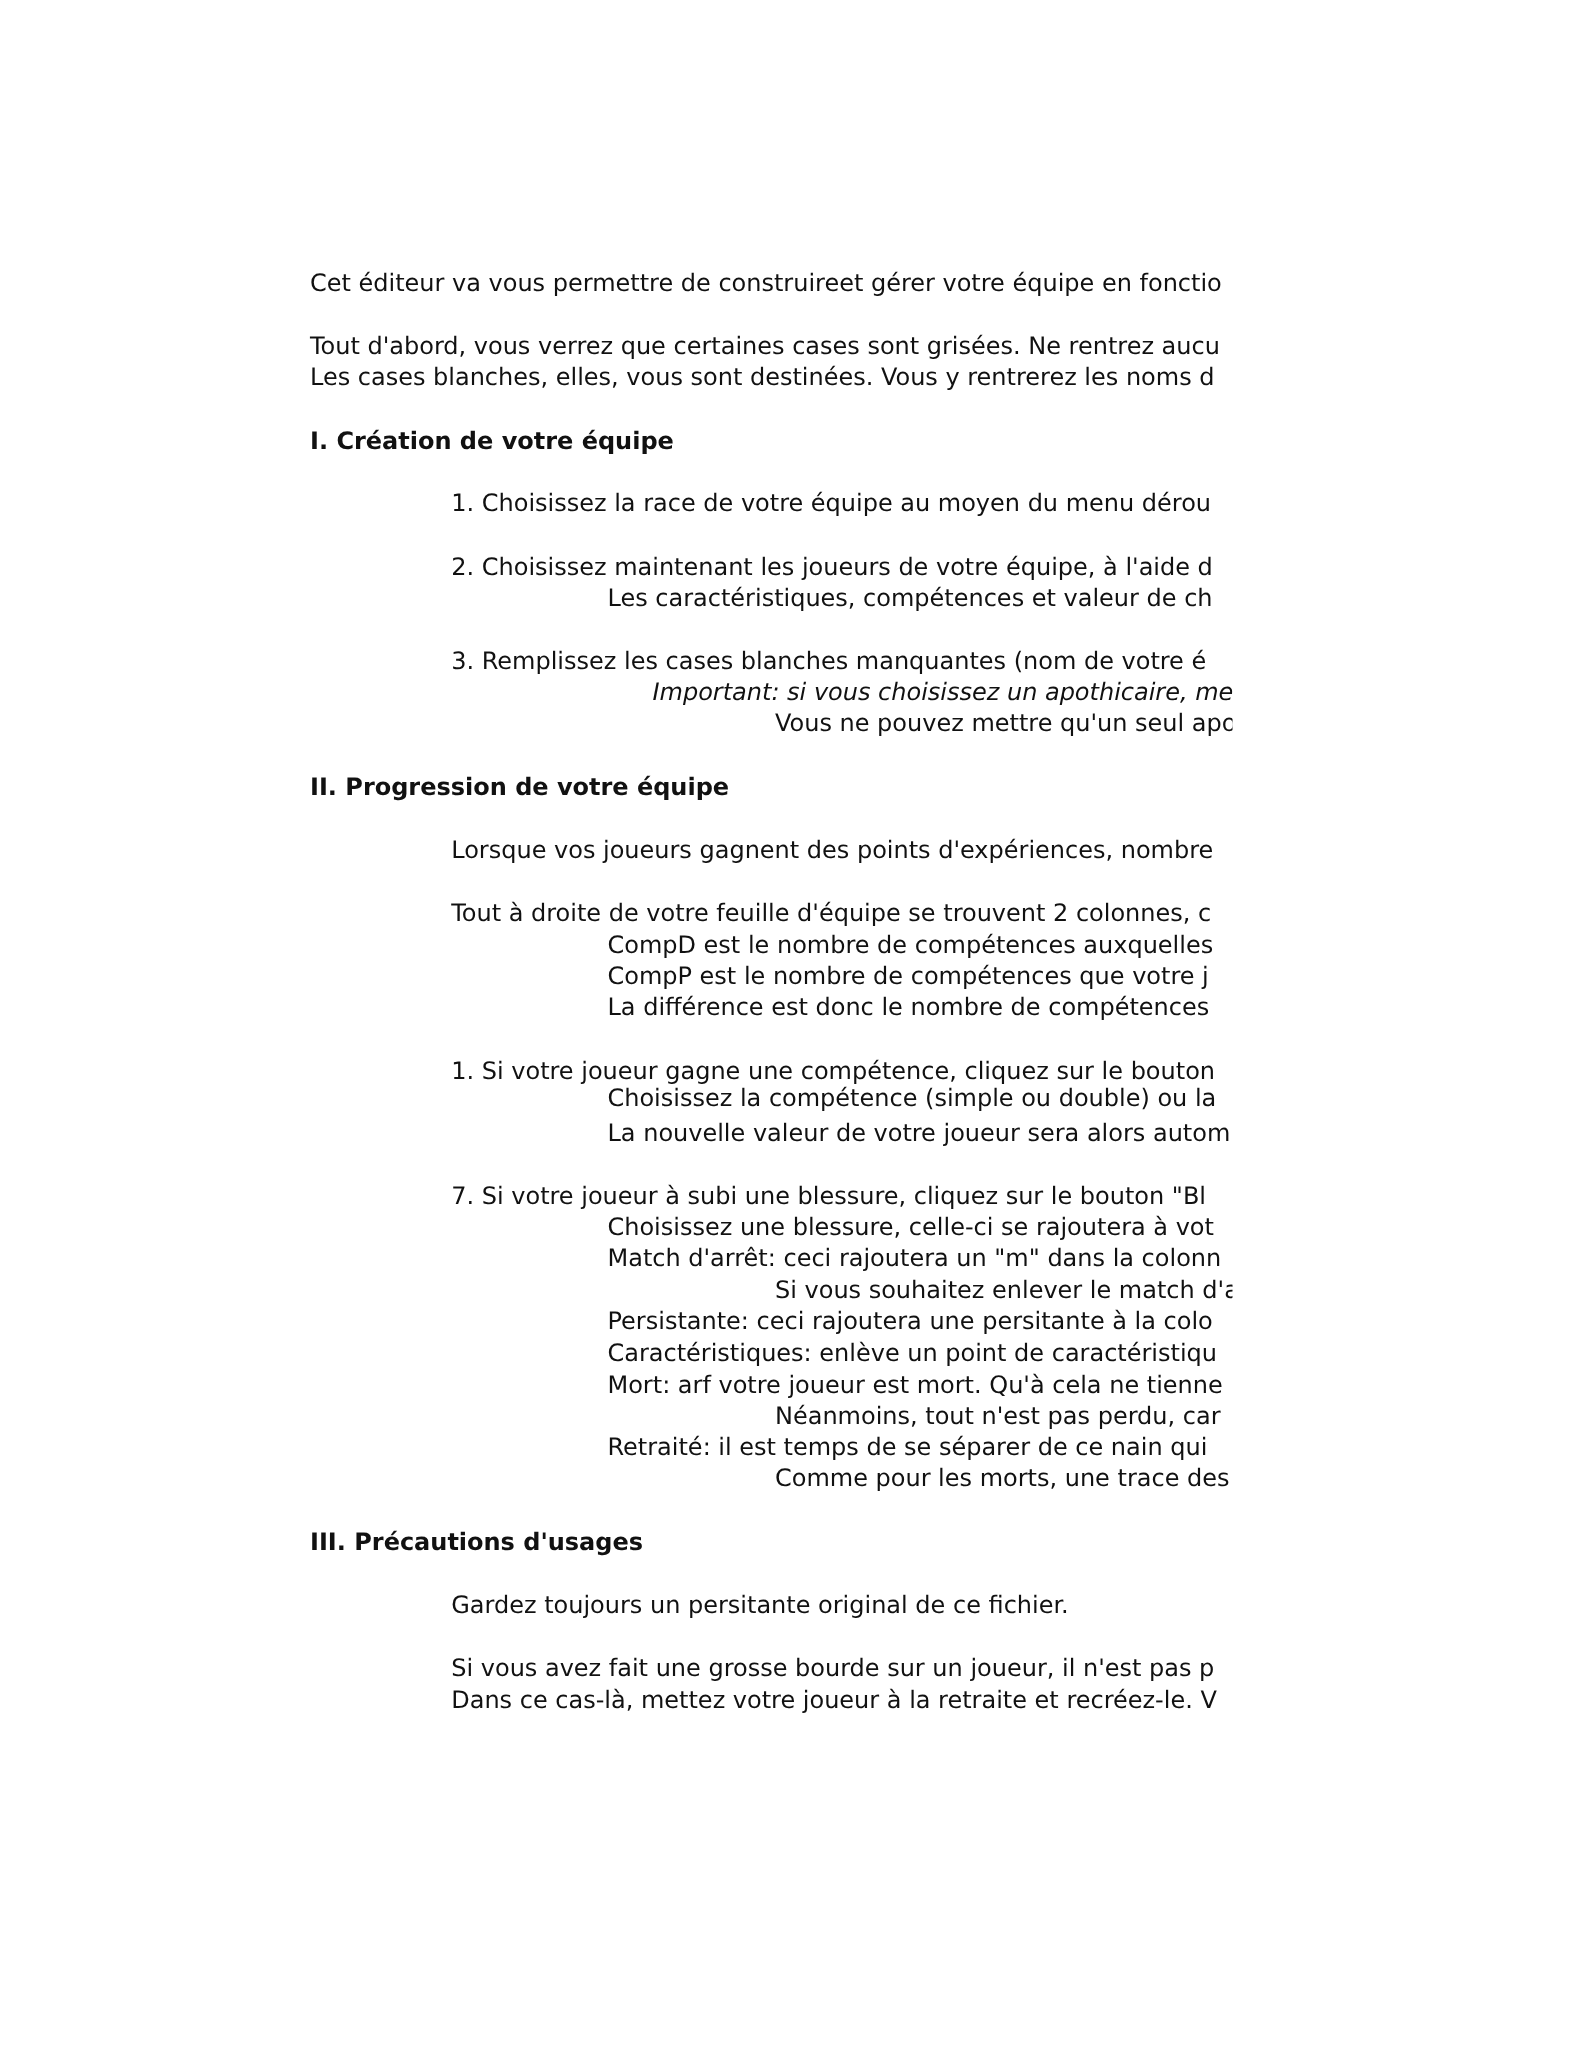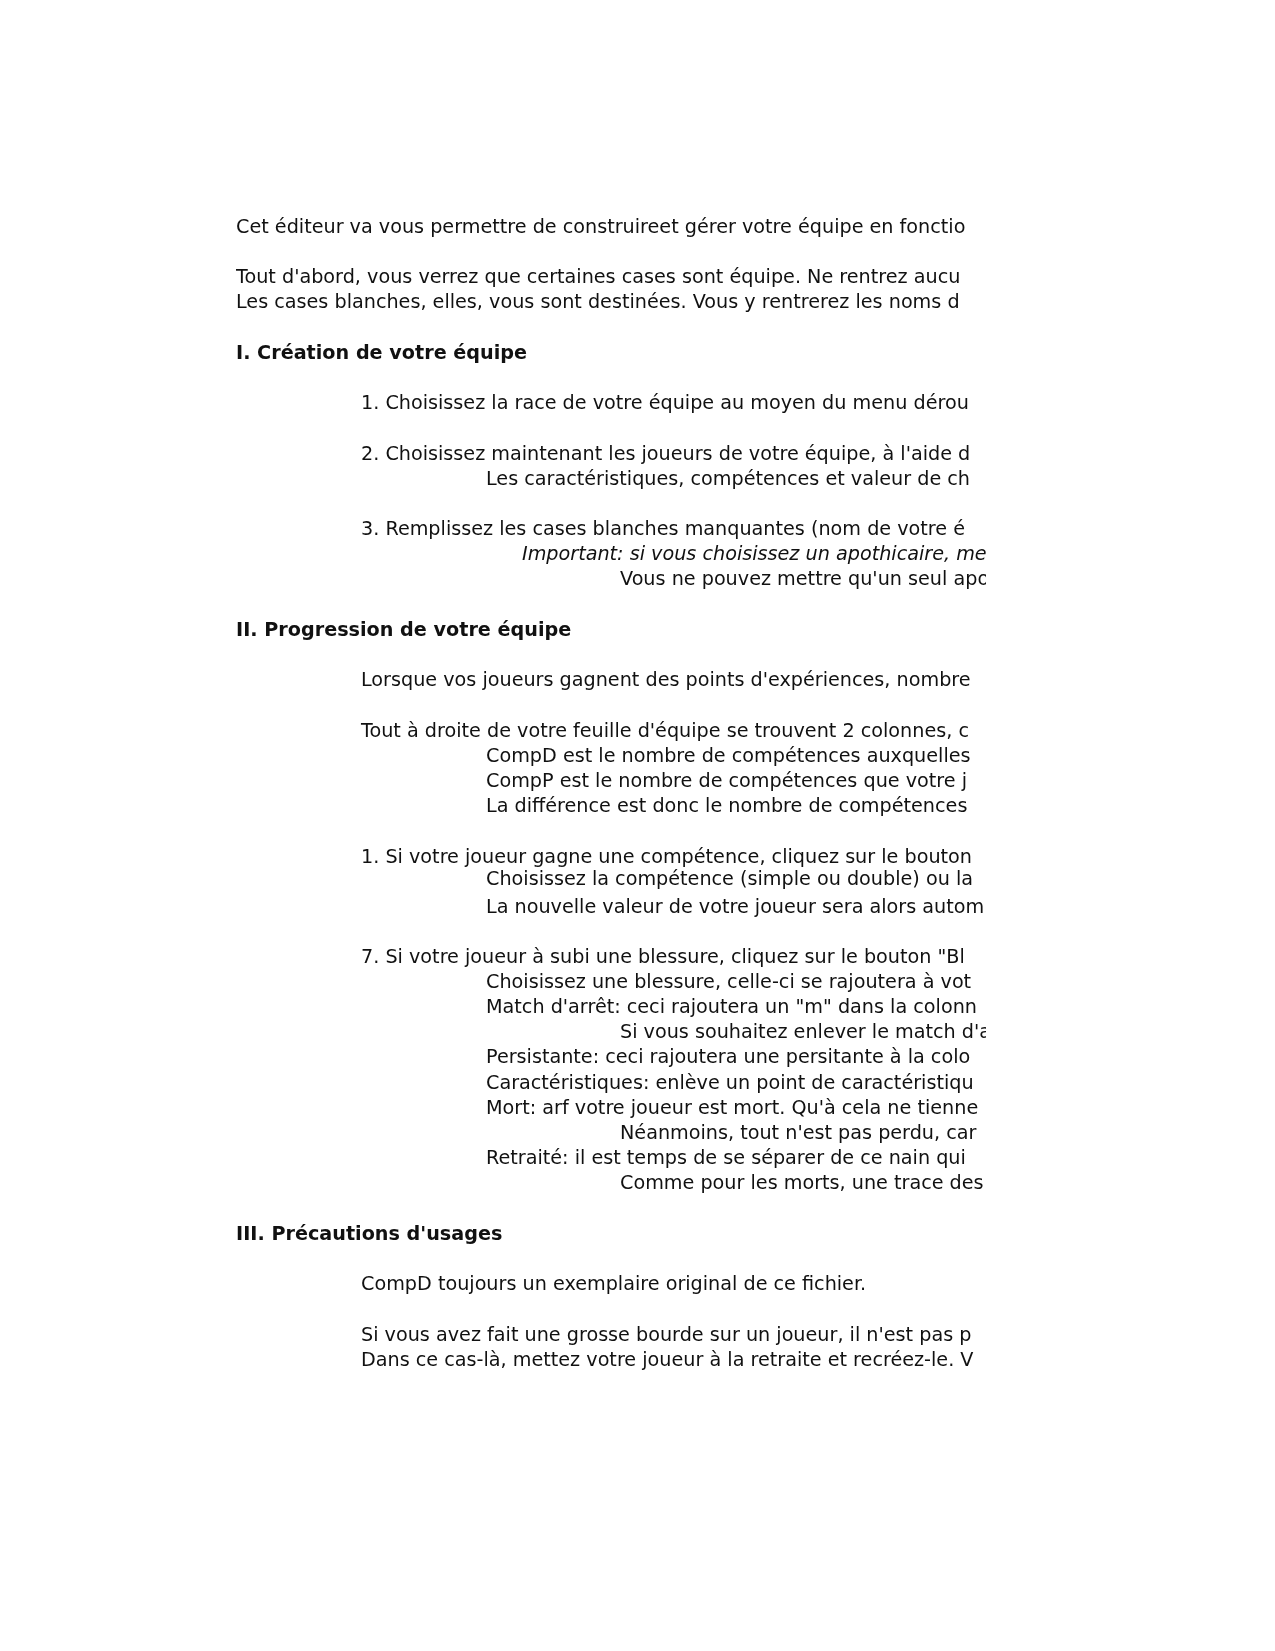--- a/index.html
+++ b/index.html
@@ -5,31 +5,31 @@
     html, body { margin: 0; padding: 0; background: #ffffff; }
     body { width: 1275px; height: 1651px; position: relative; overflow: hidden; }
     .page {
       position: absolute; left: 236px; top: 214px; width: 750px; height: 1180px;
       overflow: hidden; white-space: nowrap;
       font-family: "DejaVu Sans", sans-serif; font-size: 19.2px; color: #111;
     }
     .line { position: absolute; left: 0; line-height: 25px; height: 25px; }
     .bold { font-weight: bold; }
     .ital { font-style: italic; margin-left: 36px; }
-    .i0 { left: 0; }
+    .i0 { left: 12px; }
     .i1 { left: 125px; }
     .i2 { left: 250px; }
     .i3 { left: 384px; }
   </style>
 </head>
 <body>
 
 <div class="page">
   <div class="line i0" style="top:0px">Cet éditeur va vous permettre de construireet gérer votre équipe en fonctio</div>
-  <div class="line i0" style="top:50px">Tout d'abord, vous verrez que certaines cases sont équipe. Ne rentrez aucu</div>
+  <div class="line i0" style="top:50px">Tout d'abord, vous verrez que certaines cases sont grisées. Ne rentrez aucu</div>
   <div class="line i0" style="top:75px">Les cases blanches, elles, vous sont destinées. Vous y rentrerez les noms d</div>
 
   <div class="line i0 bold" style="top:126px">I. Création de votre équipe</div>
   <div class="line i1" style="top:176px">1. Choisissez la race de votre équipe au moyen du menu dérou</div>
   <div class="line i1" style="top:227px">2. Choisissez maintenant les joueurs de votre équipe, à l'aide d</div>
   <div class="line i2" style="top:252px">Les caractéristiques, compétences et valeur de ch</div>
   <div class="line i1" style="top:302px">3. Remplissez les cases blanches manquantes (nom de votre é</div>
   <div class="line i2 ital" style="top:327px">Important: si vous choisissez un apothicaire, mette</div>
   <div class="line i3" style="top:352px">Vous ne pouvez mettre qu'un seul apo</div>
 
@@ -47,16 +47,16 @@
   <div class="line i2" style="top:780px">Match d'arrêt: ceci rajoutera un "m" dans la colonn</div>
   <div class="line i3" style="top:805px">Si vous souhaitez enlever le match d'a</div>
   <div class="line i2" style="top:830px">Persistante: ceci rajoutera une persitante à la colo</div>
   <div class="line i2" style="top:856px">Caractéristiques: enlève un point de caractéristiqu</div>
   <div class="line i2" style="top:881px">Mort: arf votre joueur est mort. Qu'à cela ne tienne</div>
   <div class="line i3" style="top:906px">Néanmoins, tout n'est pas perdu, car</div>
   <div class="line i2" style="top:931px">Retraité: il est temps de se séparer de ce nain qui</div>
   <div class="line i3" style="top:956px">Comme pour les morts, une trace des</div>
 
   <div class="line i0 bold" style="top:1007px">III. Précautions d'usages</div>
-  <div class="line i1" style="top:1057px">CompD toujours un exemplaire original de ce fichier.</div>
+  <div class="line i1" style="top:1057px">Gardez toujours un persitante original de ce fichier.</div>
   <div class="line i1" style="top:1108px">Si vous avez fait une grosse bourde sur un joueur, il n'est pas p</div>
   <div class="line i1" style="top:1133px">Dans ce cas-là, mettez votre joueur à la retraite et recréez-le. V</div>
 </div>
 
 </body></html>

